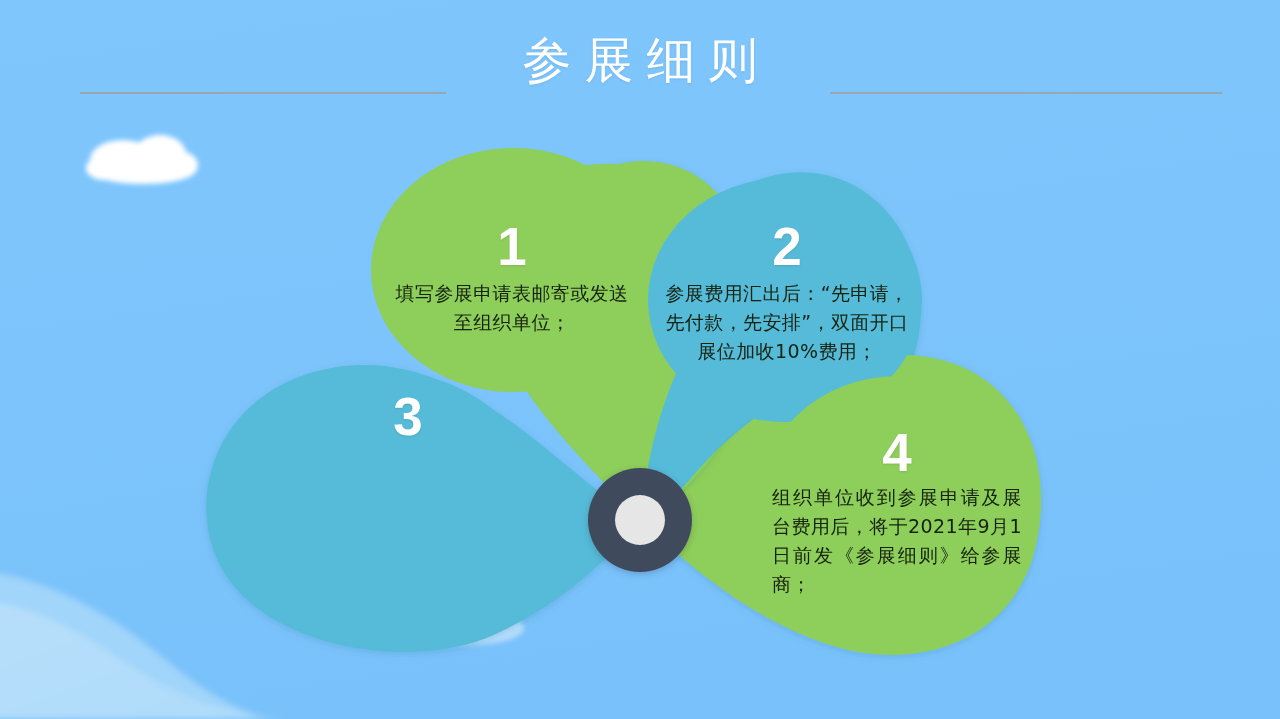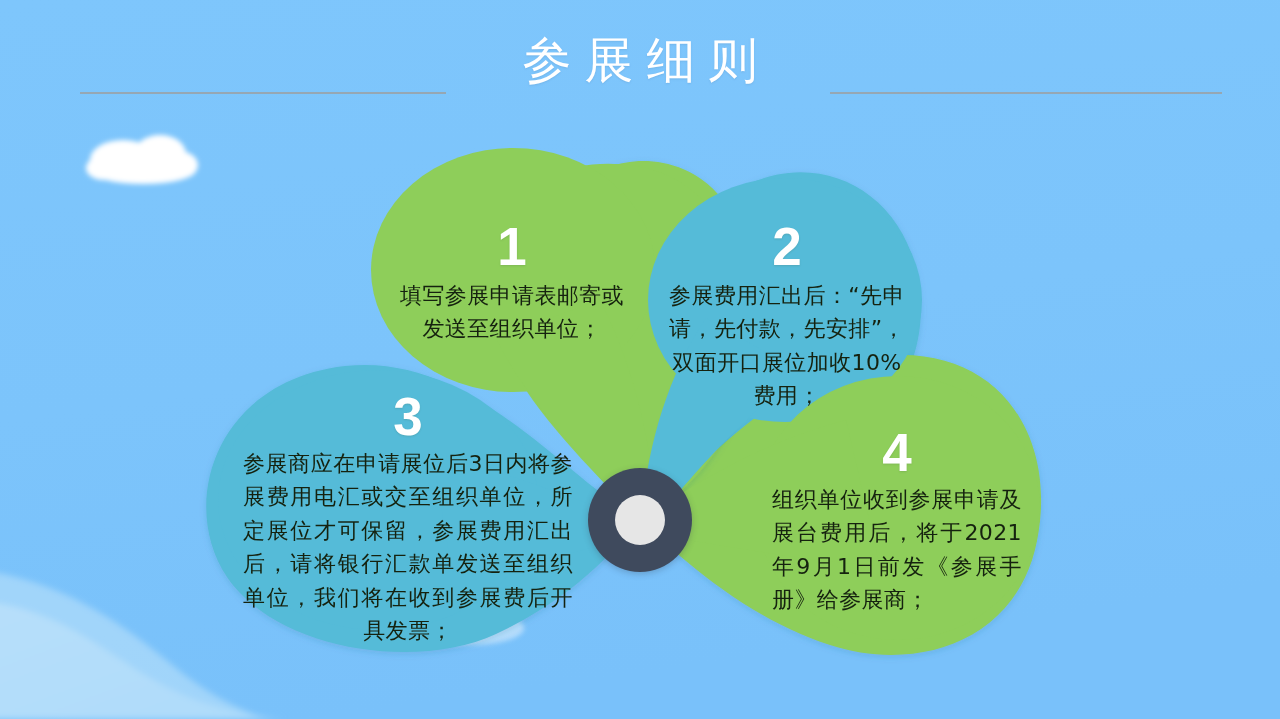--- a/index.html
+++ b/index.html
@@ -97,21 +97,21 @@
   }
   .petal-num {
     font-size: 53px;
     font-weight: bold;
     color: #ffffff;
     line-height: 1;
     font-family: "Liberation Sans", "DejaVu Sans", sans-serif;
     text-shadow: 0 1px 2px rgba(60,90,60,.18);
   }
   .petal-body {
-    font-size: 22px;
+    font-size: 19px;
     line-height: 1.52;
     letter-spacing: .4px;
     color: #15220f;
   }
 
   
   #c1 { left: 392px; top: 220px; width: 240px; text-align: center; }
   #c1 .petal-num { margin-bottom: 6px; }
   #c1 .petal-body { text-align: center; }
 
@@ -241,21 +241,20 @@
     <div class="petal-body">填写参展申请表邮寄或发送至组织单位；</div>
   </div>
 
   <div class="petal-content" id="c2">
     <div class="petal-num">2</div>
     <div class="petal-body">参展费用汇出后：“先申请，先付款，先安排”，双面开口展位加收10%费用；</div>
   </div>
 
   <div class="petal-content" id="c3">
     <div class="petal-num">3</div>
-    <div class="petal-body">参展商应在申请展位后3日内将参展费用电汇或交至组织单位，所定展位才可保留，参展费用汇出后，请将银行汇款单发送至组织单位，我们将在收到参展费后开具发票；</div>
   </div>
 
   <div class="petal-content" id="c4">
     <div class="petal-num">4</div>
-    <div class="petal-body">组织单位收到参展申请及展台费用后，将于2021年9月1日前发《参展手册》给参展商；</div>
+    <div class="petal-body">组织单位收到参展申请及展台费用后，将于2021年9月1日前发《参展细则》给参展商；</div>
   </div>
 
 </div>
 
 </body></html>

